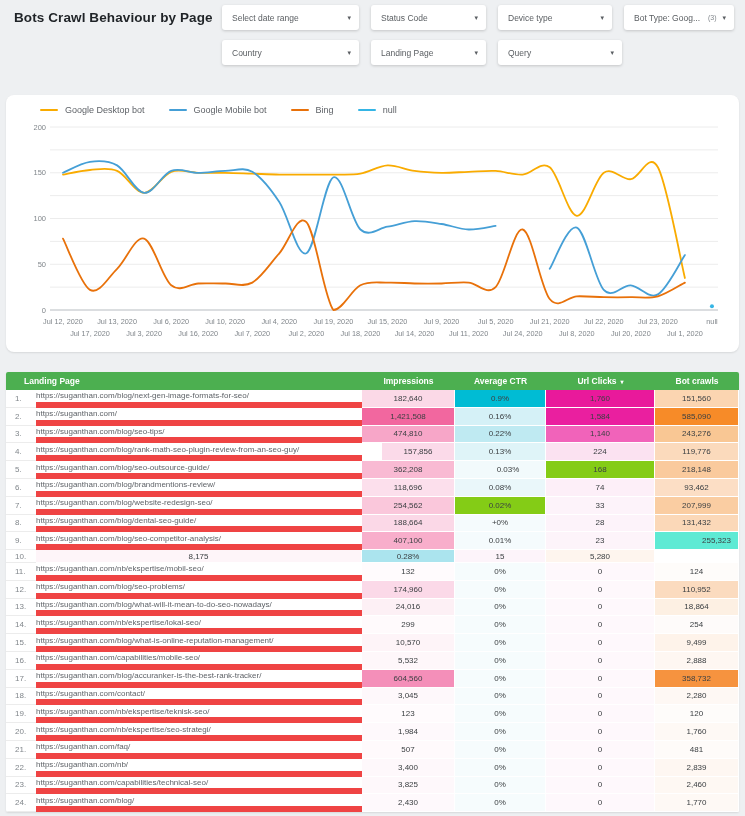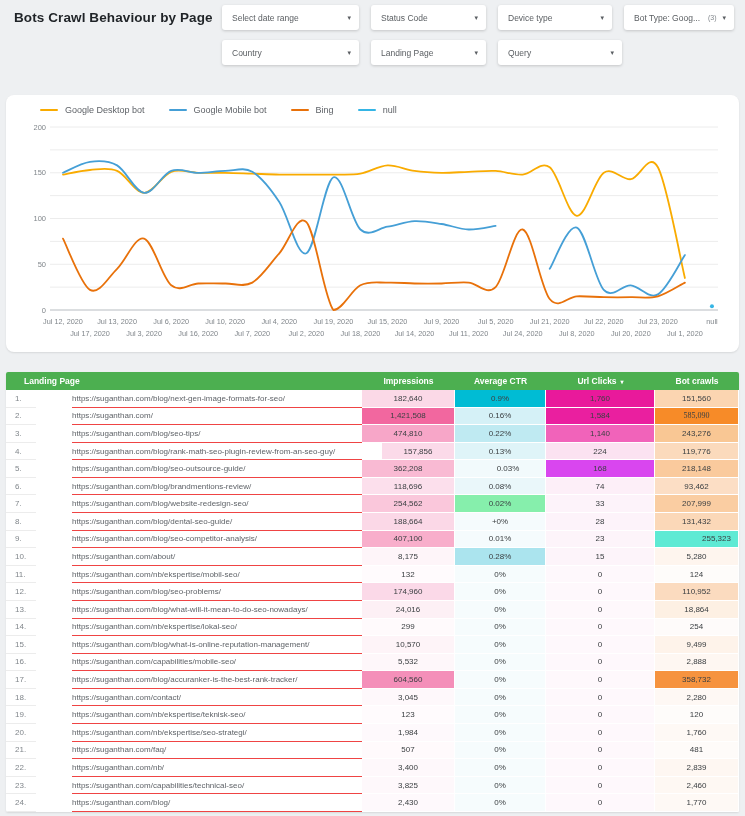--- a/index.html
+++ b/index.html
@@ -49,21 +49,21 @@
     height:100%; display:flex; align-items:center; justify-content:center; cursor:pointer;
   }
   .thead .hcell.first { grid-column:1 / 3; justify-content:flex-start; padding-left:18px; }
   .thead .sort { font-size:6px; margin-left:4px; }
   .trow {
     display:grid; grid-template-columns:30px 1fr 93px 91px 109px 84px;
     flex:1 1 auto; align-items:stretch;
   }
   .cell { display:flex; align-items:center; font-size:8px; }
   .cell.num { color:#80868b; padding-left:9px; border-bottom:1px solid #ececec; }
-  .cell.url { color:#5f6368; border-bottom:1px solid #ef4444; white-space:nowrap; overflow:hidden; cursor:pointer;margin-left:36px; }
+  .cell.url { color:#5f6368; border-bottom:6px solid #ef4444; white-space:nowrap; overflow:hidden; cursor:pointer; }
   .cell.val { justify-content:center; color:#3c4043; border-bottom:1px solid #fff; border-right:1px solid #fff; }
 </style>
 </head>
 <body>
 
 <div class="page-title">Bots Crawl Behaviour by Page</div>
 
 <div class="filters">
     <div class="frow">
       <div class="chip" style="width: 137px;">
@@ -194,21 +194,21 @@
         <div class="cell val" style="background: rgb(0, 188, 212);">0.9%</div>
         <div class="cell val" style="background: rgb(233, 25, 155);">1,760</div>
         <div class="cell val" style="background: rgb(251, 213, 177);">151,560</div>
       </div>
       <div class="trow">
         <div class="cell num">2.</div>
         <div class="cell url">https://suganthan.com/</div>
         <div class="cell val" style="background: rgb(242, 103, 159);">1,421,508</div>
         <div class="cell val" style="background: rgb(213, 241, 247);">0.16%</div>
         <div class="cell val" style="background: rgb(234, 31, 159);">1,584</div>
-        <div class="cell val" style="background: rgb(247, 139, 40); font-family: Liberation Serif, serif;">585,090</div>
+        <div class="cell val" style="background: rgb(247, 139, 40);">585,090</div>
       </div>
       <div class="trow">
         <div class="cell num">3.</div>
         <div class="cell url">https://suganthan.com/blog/seo-tips/</div>
         <div class="cell val" style="background: rgb(247, 166, 200);">474,810</div>
         <div class="cell val" style="background: rgb(191, 234, 242);">0.22%</div>
         <div class="cell val" style="background: rgb(241, 99, 186);">1,140</div>
         <div class="cell val" style="background: rgb(249, 199, 148);">243,276</div>
       </div>
       <div class="trow">
@@ -217,36 +217,36 @@
         <div class="cell val" style="background: rgb(251, 218, 233); margin-left: 20px;">157,856</div>
         <div class="cell val" style="background: rgb(223, 244, 248);">0.13%</div>
         <div class="cell val" style="background: rgb(251, 226, 241);">224</div>
         <div class="cell val" style="background: rgb(251, 218, 188);">119,776</div>
       </div>
       <div class="trow">
         <div class="cell num">5.</div>
         <div class="cell url">https://suganthan.com/blog/seo-outsource-guide/</div>
         <div class="cell val" style="background: rgb(249, 186, 211);">362,208</div>
         <div class="cell val" style="background: rgb(242, 250, 252); padding-left: 16px;">0.03%</div>
-        <div class="cell val" style="background: #d946ef;">168</div>
+        <div class="cell val" style="background: #84cc16;">168</div>
         <div class="cell val" style="background: rgb(250, 202, 157);">218,148</div>
       </div>
       <div class="trow">
         <div class="cell num">6.</div>
         <div class="cell url">https://suganthan.com/blog/brandmentions-review/</div>
         <div class="cell val" style="background: rgb(252, 223, 236);">118,696</div>
         <div class="cell val" style="background: rgb(234, 247, 250);">0.08%</div>
         <div class="cell val" style="background: rgb(253, 239, 248);">74</div>
         <div class="cell val" style="background: rgb(252, 222, 197);">93,462</div>
       </div>
       <div class="trow">
         <div class="cell num">7.</div>
         <div class="cell url">https://suganthan.com/blog/website-redesign-seo/</div>
         <div class="cell val" style="background: rgb(250, 199, 219);">254,562</div>
-        <div class="cell val" style="background: #86efac;">0.02%</div>
+        <div class="cell val" style="background: #84cc16;">0.02%</div>
         <div class="cell val" style="background: rgb(253, 243, 250);">33</div>
         <div class="cell val" style="background: rgb(250, 205, 162);">207,999</div>
       </div>
       <div class="trow">
         <div class="cell num">8.</div>
         <div class="cell url">https://suganthan.com/blog/dental-seo-guide/</div>
         <div class="cell val" style="background: rgb(251, 216, 231);">188,664</div>
         <div class="cell val" style="background: rgb(245, 251, 253);">+0%</div>
         <div class="cell val" style="background: rgb(253, 243, 250);">28</div>
         <div class="cell val" style="background: rgb(251, 216, 184);">131,432</div>
@@ -254,21 +254,20 @@
       <div class="trow">
         <div class="cell num">9.</div>
         <div class="cell url">https://suganthan.com/blog/seo-competitor-analysis/</div>
         <div class="cell val" style="background: rgb(248, 174, 203);">407,100</div>
         <div class="cell val" style="background: rgb(245, 251, 253);">0.01%</div>
         <div class="cell val" style="background: rgb(253, 244, 250);">23</div>
         <div class="cell val" style="background: #5eead4; padding-left: 40px;">255,323</div>
       </div>
       <div class="trow">
         <div class="cell num">10.</div>
-        <div class="cell url">https://suganthan.com/about/</div>
         <div class="cell val" style="background: rgb(254, 245, 249);">8,175</div>
         <div class="cell val" style="background: rgb(171, 228, 238);">0.28%</div>
         <div class="cell val" style="background: rgb(253, 244, 250);">15</div>
         <div class="cell val" style="background: rgb(254, 245, 238);">5,280</div>
       </div>
       <div class="trow">
         <div class="cell num">11.</div>
         <div class="cell url">https://suganthan.com/nb/ekspertise/mobil-seo/</div>
         <div class="cell val" style="background: rgb(255, 251, 253);">132</div>
         <div class="cell val" style="background: rgb(246, 252, 253);">0%</div>

